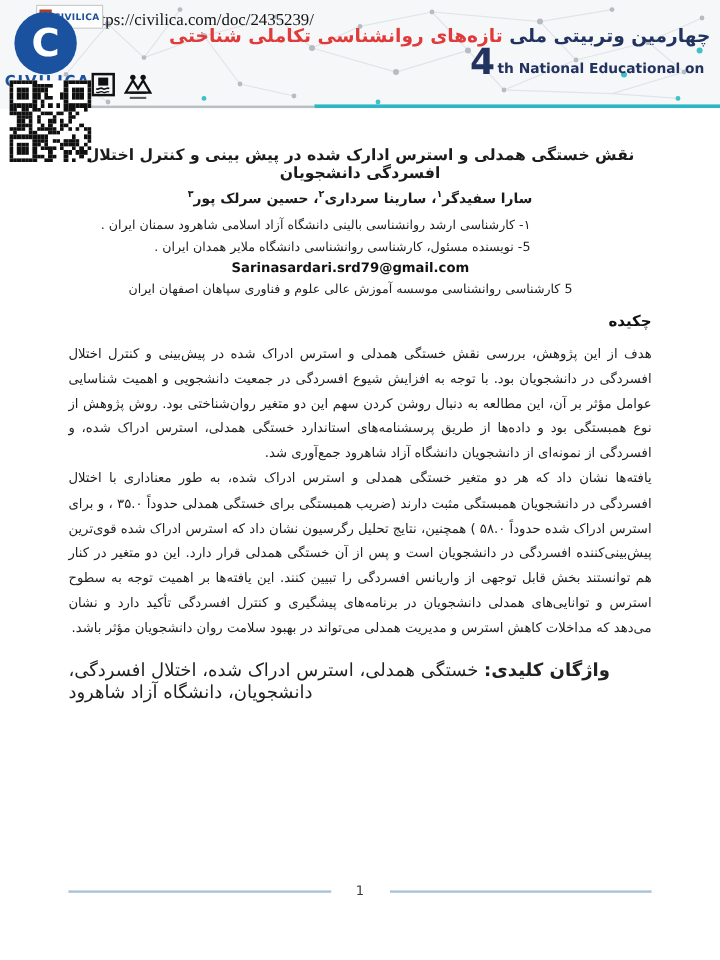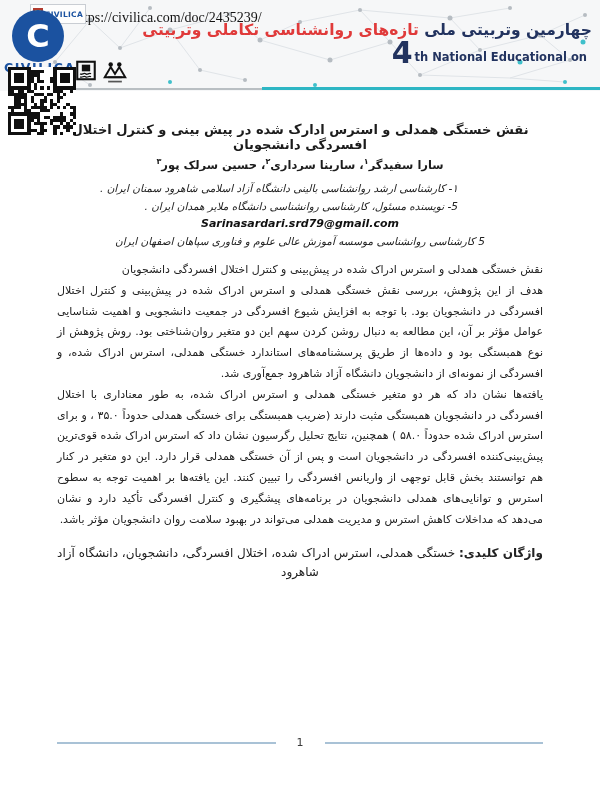--- a/index.html
+++ b/index.html
@@ -36,31 +36,31 @@
   
   .qr{position:absolute;left:8px;top:67px;width:68px;height:68px;background:#fff;
     display:grid;grid-template-rows:repeat(21,1fr);grid-template-columns:repeat(21,1fr);z-index:7;}
   .qr i{background:#101010;display:block;}
   
   .paper-title{position:absolute;left:40px;right:40px;top:122px;direction:rtl;text-align:center;
     font-size:13px;font-weight:bold;color:#1c1c1c;}
   .authors{position:absolute;left:40px;right:40px;top:157px;direction:rtl;text-align:center;
     font-size:11.5px;font-weight:bold;color:#1c1c1c;}
   .authors sup{font-size:8px;}
-  .affils{position:absolute;left:0;right:0;top:180px;direction:rtl;font-size:10.5px;color:#222;line-height:17.5px;font-style:italic;}
+  .affils{position:absolute;left:0;right:16px;top:180px;direction:rtl;font-size:10.5px;color:#222;line-height:17.5px;}
   .affil-right{text-align:right;padding-right:142px;}
   .affil-center{text-align:center;}
   .email{text-align:center;font-weight:bold;font-size:11px;color:#111;
     font-family:"DejaVu Sans","Liberation Sans",sans-serif;direction:ltr;}
   .email a{color:#111;text-decoration:none;}
   .abstract-block{position:absolute;left:57px;right:57px;top:260px;direction:rtl;}
   .abstract-h{font-size:12.5px;font-weight:bold;color:#111;margin:0 0 10px 0;}
   .abstract-block p{font-size:11px;color:#222;line-height:20.8px;margin:0;text-align:justify;text-justify:inter-word;}
   .abstract-block p.lead{text-align:right;}
-  .keywords{margin-top:14px;font-size:12px;color:#222;line-height:19px;text-align:center;}
+  .keywords{margin-top:14px;font-size:15px;color:#222;line-height:19px;text-align:left;}
   .keywords b{font-weight:bold;}
   
   .footer{position:absolute;left:57px;right:57px;top:736px;display:flex;align-items:center;gap:21px;}
   .footer .fline{flex:1;height:2px;background:#a9c2d6;}
   .footer .pageno{font-size:11px;color:#3a3a3a;}
 </style>
 </head>
 <body>
 
 <div class="page">
@@ -108,21 +108,21 @@
           <circle cx="170" cy="82" r="2"></circle>
           <circle cx="583" cy="42" r="2.5"></circle>
         <circle cx="315" cy="85" r="2"></circle>
           <circle cx="565" cy="82" r="2"></circle>
       </g>
     </svg>
 
     <a class="doc-url" href="#">https://civilica.com/doc/2435239/</a>
 
     <div class="conf-fa">
-      <span class="dark">چهارمین وتربیتی ملی</span><span class="red"> تازه‌های روانشناسی تکاملی وتربیتی</span>
+      <span class="dark">چهارمین وتربیتی ملی</span><span class="red"> تازه‌های روانشناسی تکاملی شناختی</span>
     </div>
 
     <div class="conf-en">
       <span class="big4">4</span>
       <span class="en-dark">th National Educational on</span>
     </div>
 
     <div class="emblems">
       <svg width="20" height="26" viewBox="0 0 24 30">
         <rect x="1.5" y="1.5" width="21" height="21" fill="none" stroke="#111" stroke-width="2.5"></rect>
@@ -398,21 +398,21 @@
   </div>
 
   <div class="affils">
     <div class="affil-right">۱- کارشناسی ارشد روانشناسی بالینی دانشگاه آزاد اسلامی شاهرود سمنان ایران .</div>
     <div class="affil-right">5- نویسنده مسئول، کارشناسی روانشناسی دانشگاه ملایر همدان ایران .</div>
     <div class="email"><a href="#">Sarinasardari.srd79@gmail.com</a></div>
     <div class="affil-center">5 کارشناسی روانشناسی موسسه آموزش عالی علوم و فناوری سپاهان اصفهان ایران</div>
   </div>
 
   <div class="abstract-block">
-    <p class="lead">نقش خستگی همدلی و استرس ادراک شده در پیش‌بینی و کنترل اختلال افسردگی دانشجویان</p>
+    <div class="abstract-h">چکیده</div>
     <p>هدف از این پژوهش، بررسی نقش خستگی همدلی و استرس ادراک شده در پیش‌بینی و کنترل اختلال افسردگی در دانشجویان بود. با توجه به افزایش شیوع افسردگی در جمعیت دانشجویی و اهمیت شناسایی عوامل مؤثر بر آن، این مطالعه به دنبال روشن کردن سهم این دو متغیر روان‌شناختی بود. روش پژوهش از نوع همبستگی بود و داده‌ها از طریق پرسشنامه‌های استاندارد خستگی همدلی، استرس ادراک شده، و افسردگی از نمونه‌ای از دانشجویان دانشگاه آزاد شاهرود جمع‌آوری شد.</p>
     <p>یافته‌ها نشان داد که هر دو متغیر خستگی همدلی و استرس ادراک شده، به طور معناداری با اختلال افسردگی در دانشجویان همبستگی مثبت دارند (ضریب همبستگی برای خستگی همدلی حدوداً ۳۵.۰ ، و برای استرس ادراک شده حدوداً ۵۸.۰ ) همچنین، نتایج تحلیل رگرسیون نشان داد که استرس ادراک شده قوی‌ترین پیش‌بینی‌کننده افسردگی در دانشجویان است و پس از آن خستگی همدلی قرار دارد. این دو متغیر در کنار هم توانستند بخش قابل توجهی از واریانس افسردگی را تبیین کنند. این یافته‌ها بر اهمیت توجه به سطوح استرس و توانایی‌های همدلی دانشجویان در برنامه‌های پیشگیری و کنترل افسردگی تأکید دارد و نشان می‌دهد که مداخلات کاهش استرس و مدیریت همدلی می‌تواند در بهبود سلامت روان دانشجویان مؤثر باشد.</p>
     <div class="keywords">
       <b>واژگان کلیدی:</b><span> خستگی همدلی، استرس ادراک شده، اختلال افسردگی، دانشجویان، دانشگاه آزاد شاهرود</span>
     </div>
   </div>
 
   <div class="footer">
     <div class="fline"></div>
     <div class="pageno">1</div>

